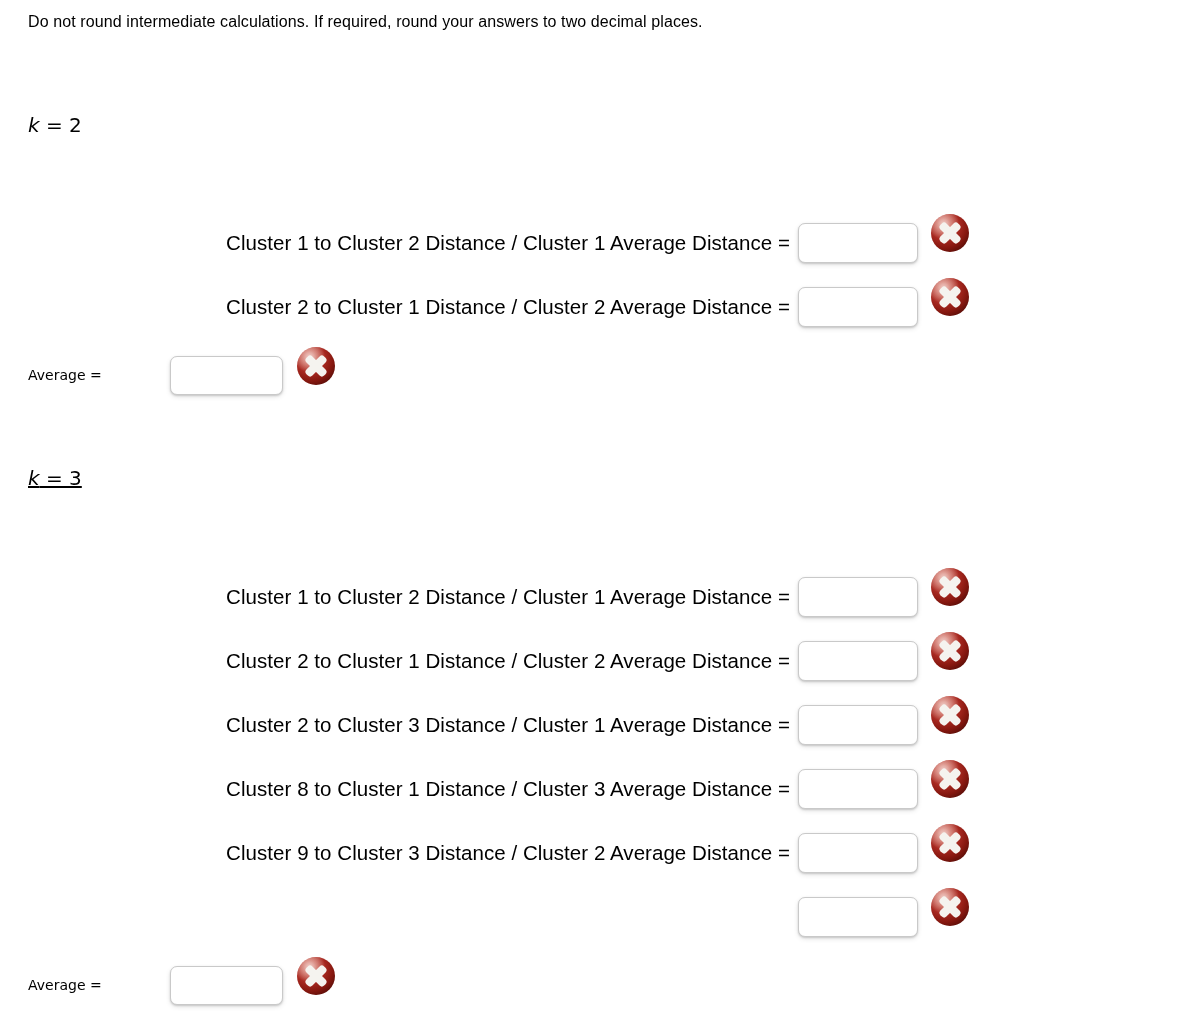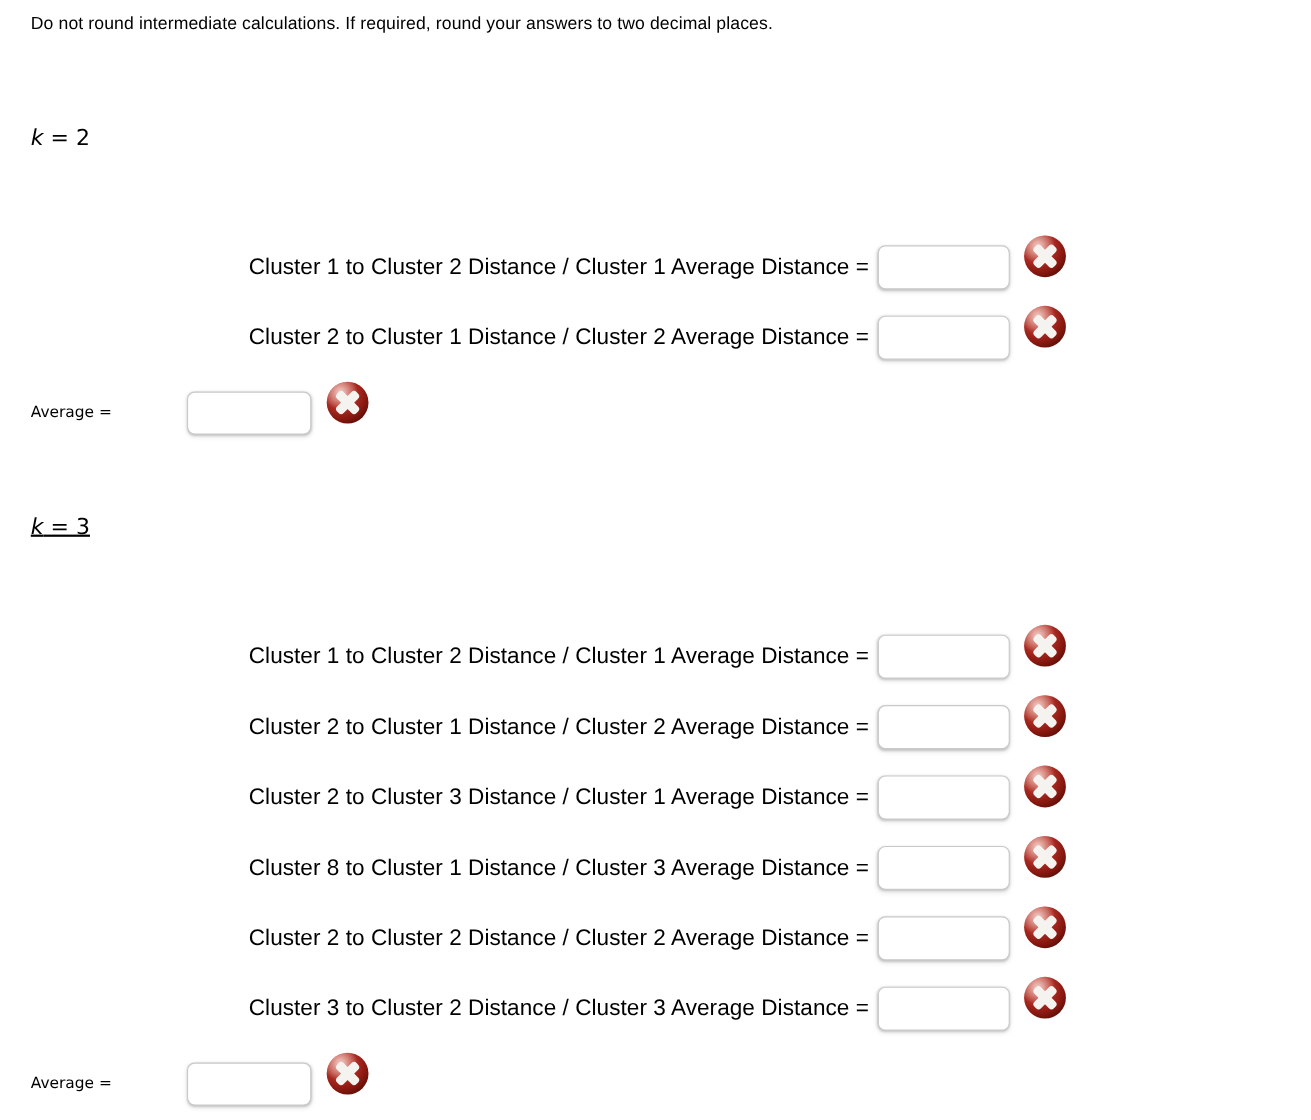--- a/index.html
+++ b/index.html
@@ -348,21 +348,21 @@
       <circle cx="20" cy="20" r="19" fill="url(#xgrad)"></circle>
       <circle cx="20" cy="20" r="19" fill="url(#xglow)"></circle>
       <g transform="translate(20,20) rotate(45)" fill="#f5f3ef">
         <rect x="-12.5" y="-4.2" width="25" height="8.4" rx="3.2"></rect>
         <rect x="-4.2" y="-12.5" width="8.4" height="25" rx="3.2"></rect>
       </g>
     </svg>
   </span>
       </div>
       <div class="row row-cluster" style="top: 831px;">
-        <div class="row-label">Cluster 2 to Cluster 2 Distance / Cluster 2 Average Distance =</div>
+        <div class="row-label">Cluster 9 to Cluster 3 Distance / Cluster 2 Average Distance =</div>
         <input type="text" class="answer-box" placeholder="" style="">
         <span class="mark-icon">
     <svg viewBox="0 0 40 40" xmlns="http://www.w3.org/2000/svg" aria-hidden="true">
       <defs>
         <radialGradient id="xgrad" cx="34%" cy="28%" r="78%">
           <stop offset="0%" stop-color="#e2a9a2"></stop>
           <stop offset="22%" stop-color="#c6564a"></stop>
           <stop offset="52%" stop-color="#a72820"></stop>
           <stop offset="80%" stop-color="#85170f"></stop>
           <stop offset="100%" stop-color="#5e0f09"></stop>
@@ -375,21 +375,20 @@
       <circle cx="20" cy="20" r="19" fill="url(#xgrad)"></circle>
       <circle cx="20" cy="20" r="19" fill="url(#xglow)"></circle>
       <g transform="translate(20,20) rotate(45)" fill="#f5f3ef">
         <rect x="-12.5" y="-4.2" width="25" height="8.4" rx="3.2"></rect>
         <rect x="-4.2" y="-12.5" width="8.4" height="25" rx="3.2"></rect>
       </g>
     </svg>
   </span>
       </div>
       <div class="row row-cluster" style="top: 895px;">
-        <div class="row-label">Cluster 3 to Cluster 2 Distance / Cluster 3 Average Distance =</div>
         <input type="text" class="answer-box" placeholder="" style="">
         <span class="mark-icon">
     <svg viewBox="0 0 40 40" xmlns="http://www.w3.org/2000/svg" aria-hidden="true">
       <defs>
         <radialGradient id="xgrad" cx="34%" cy="28%" r="78%">
           <stop offset="0%" stop-color="#e2a9a2"></stop>
           <stop offset="22%" stop-color="#c6564a"></stop>
           <stop offset="52%" stop-color="#a72820"></stop>
           <stop offset="80%" stop-color="#85170f"></stop>
           <stop offset="100%" stop-color="#5e0f09"></stop>

